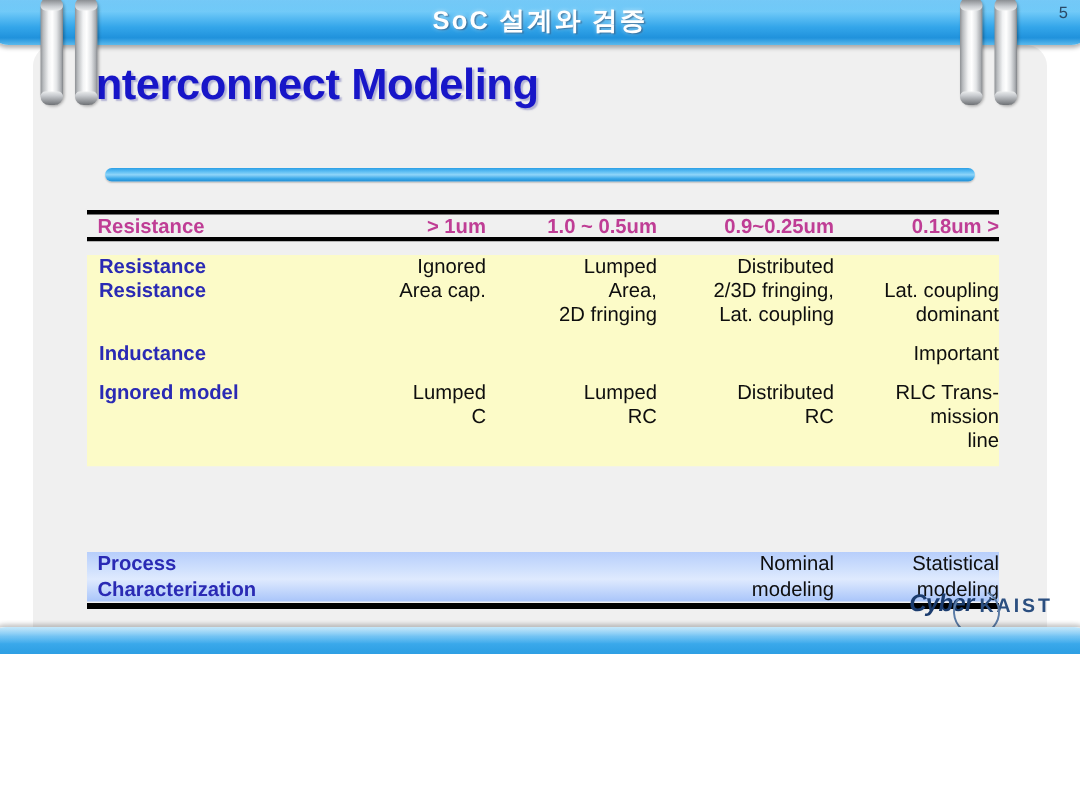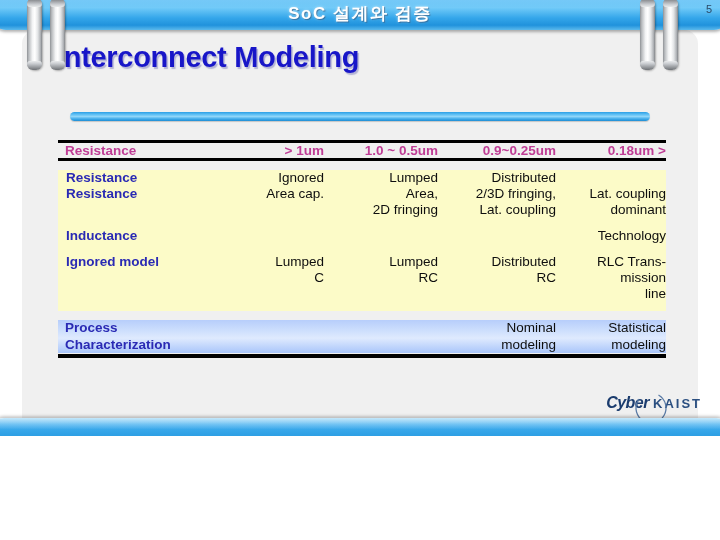--- a/index.html
+++ b/index.html
@@ -233,20 +233,21 @@
   }
   .body-block tr.pad-row td { padding-bottom: 10px; }
 
   
   .proc-block {
     background: linear-gradient(to bottom,
         #b7cefb 0%,
         #cfe0fd 35%,
         #dfeafe 55%,
         #a9c5fa 100%);
+    margin-top: 48px;
   }
   .proc-block td {
     font-size: 13.5px;
     color: #0e0e0e;
     text-align: center;
     line-height: 1.2;
     padding-top: 13px;
     padding-bottom: 13px;
   }
   .proc-block td.lbl {
@@ -383,21 +384,21 @@
           <td class="nl">Area cap.</td>
           <td class="nl">Area,<br>2D fringing</td>
           <td class="nl">2/3D fringing,<br>Lat. coupling</td>
           <td class="nl">Lat. coupling<br>dominant</td>
         </tr>
         <tr class="pad-row">
           <td class="lbl">Inductance</td>
           <td class="nl"></td>
           <td class="nl"></td>
           <td class="nl"></td>
-          <td class="nl">Technology</td>
+          <td class="nl">Important</td>
         </tr>
         <tr class="pad-row">
           <td class="lbl">Ignored model</td>
           <td class="nl">Lumped<br>C</td>
           <td class="nl">Lumped<br>RC</td>
           <td class="nl">Distributed<br>RC</td>
           <td class="nl">RLC Trans-<br>mission<br>line</td>
         </tr>
       </tbody>
         </table>

